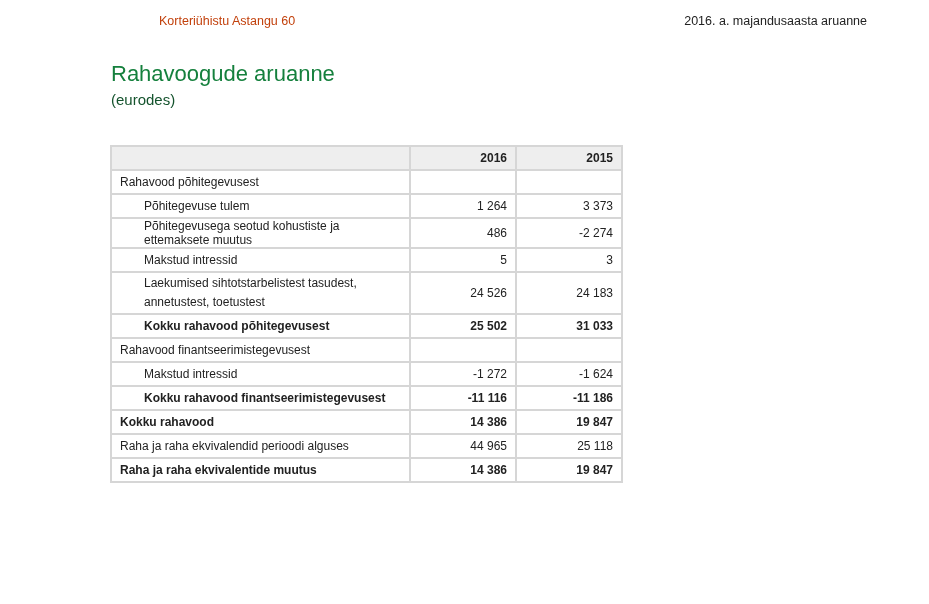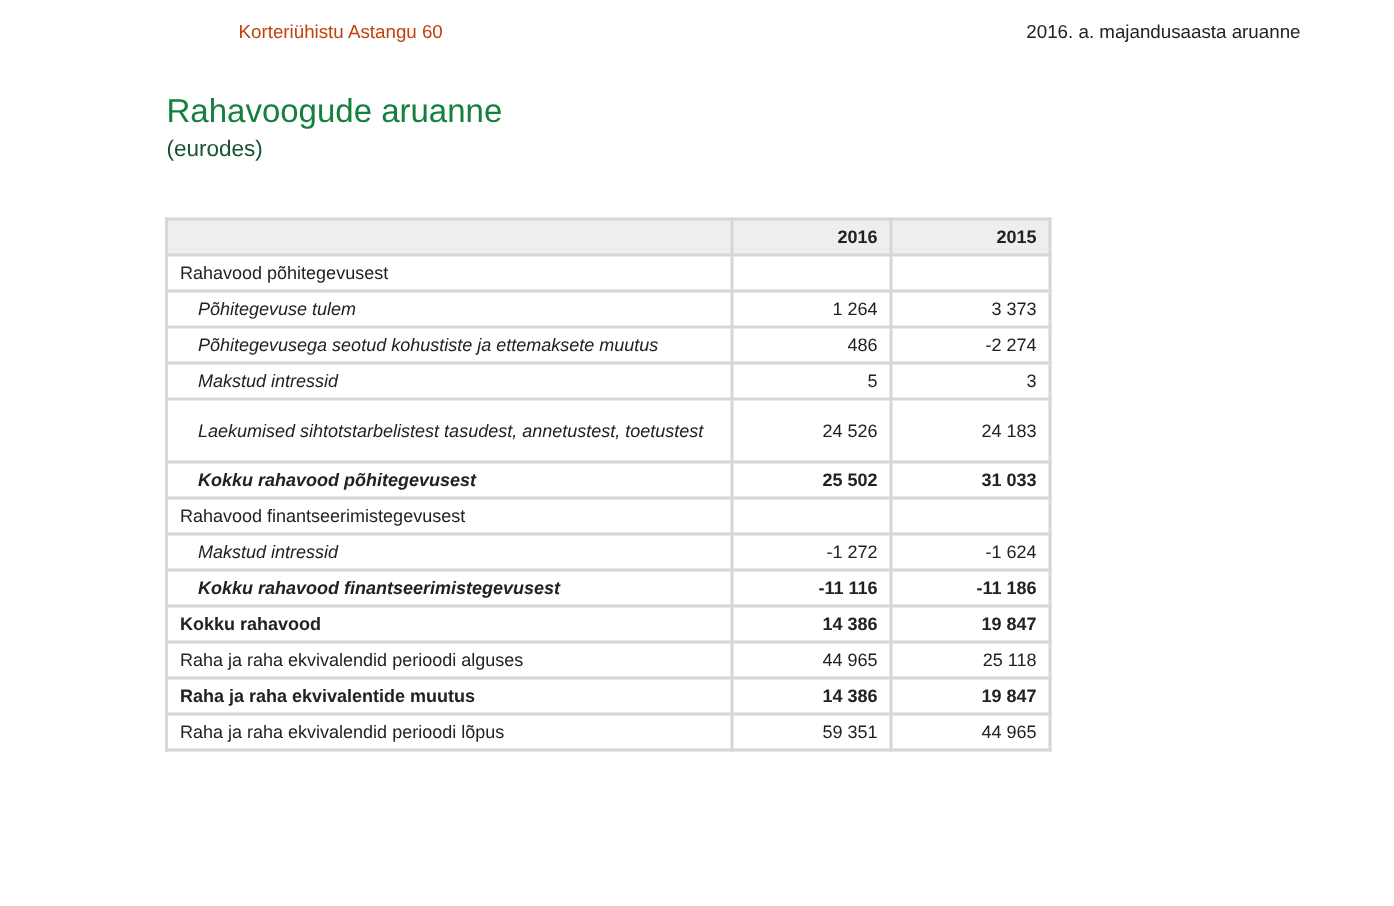--- a/index.html
+++ b/index.html
@@ -2,28 +2,28 @@
 <html><head>
 <meta charset="utf-8">
 <style>
   html, body { margin: 0; padding: 0; background: #ffffff; }
   body { width: 929px; height: 604px; position: relative; overflow: hidden;
          font-family: "Liberation Sans", sans-serif; color: #111; }
   .hdr-left { position: absolute; left: 111px; top: 14px; font-size: 12.5px; color: #c2410c; margin-left: 48px; }
   .hdr-right { position: absolute; right: 62px; top: 14px; font-size: 12.5px; color: #222; }
   .title { position: absolute; left: 111px; top: 61px; font-size: 22px; font-weight: normal; color: #15803d; }
   .subtitle { position: absolute; left: 111px; top: 91px; font-size: 15px; color: #14532d; }
-  table { position: absolute; left: 110px; top: 145px; width: 591px;
+  table { position: absolute; left: 110px; top: 145px; width: 513px;
           border-collapse: collapse; font-size: 12px; }
   td, th { border: 2px solid #d6d6d6; padding: 0 8px; height: 22px; color: #222; }
   th { background: #eeeeee; font-weight: bold; height: 22px; text-align: right; }
   th.label-col { text-align: left; }
   td.num { text-align: right; width: 88px; }
   th.num { width: 88px; }
-  td.indent { padding-left: 20px; font-style: italic; }
+  td.indent { padding-left: 32px; }
   tr.bold td { font-weight: bold; }
   tr.tall td { height: 40px; line-height: 19px; }
 </style>
 </head>
 <body>
 
 <div class="hdr-left">Korteriühistu Astangu 60</div>
 <div class="hdr-right">2016. a. majandusaasta aruanne</div>
 <div class="title">Rahavoogude aruanne</div>
 <div class="subtitle">(eurodes)</div>
@@ -90,19 +90,14 @@
       <tr>
         <td>Raha ja raha ekvivalendid perioodi alguses</td>
         <td class="num">44 965</td>
         <td class="num">25 118</td>
       </tr>
       <tr class="bold">
         <td>Raha ja raha ekvivalentide muutus</td>
         <td class="num">14 386</td>
         <td class="num">19 847</td>
       </tr>
-      <tr>
-        <td>Raha ja raha ekvivalendid perioodi lõpus</td>
-        <td class="num">59 351</td>
-        <td class="num">44 965</td>
-      </tr>
     </tbody>
 </table>
 
 </body></html>

